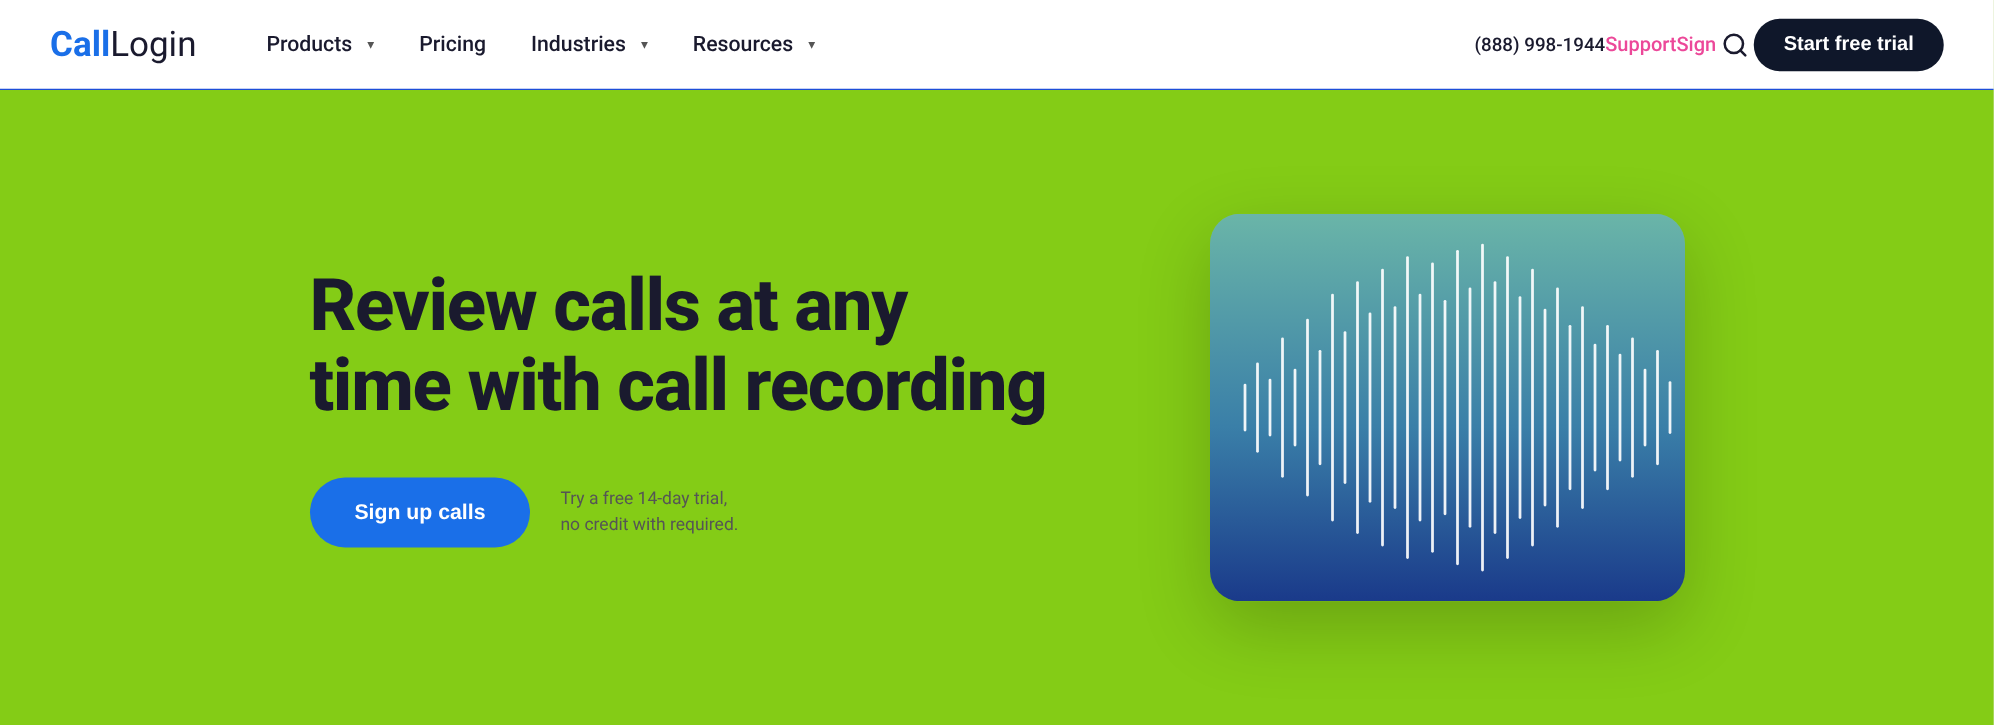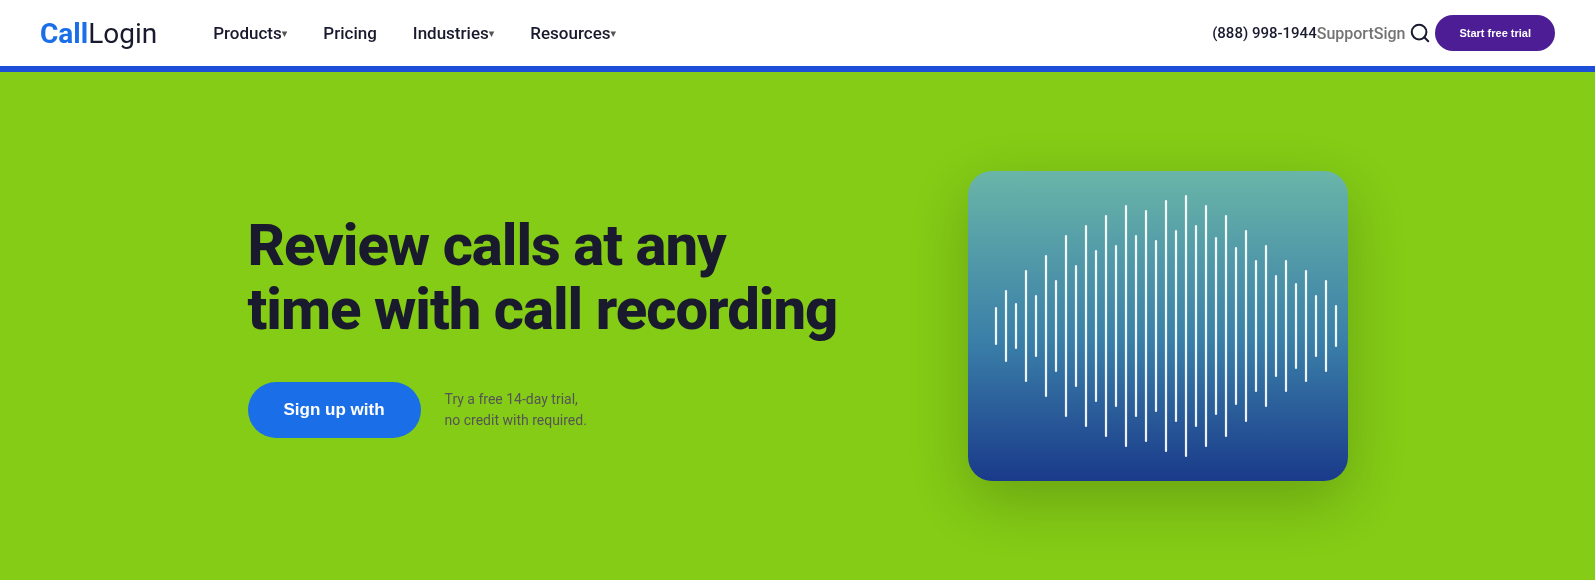--- a/index.html
+++ b/index.html
@@ -16,21 +16,21 @@
       overflow: hidden;
     }
 
     
     .navbar {
       background: #ffffff;
       height: 72px;
       display: flex;
       align-items: center;
       padding: 0 40px;
-      border-bottom: 6px solid #1d4ed8;
+      border-bottom: 1px solid #1d4ed8;
       position: relative;
       z-index: 10;
     }
 
     .logo {
       display: flex;
       align-items: center;
       margin-right: 40px;
       text-decoration: none;
     }
@@ -50,21 +50,21 @@
     .nav-links {
       display: flex;
       align-items: center;
       gap: 4px;
       flex: 1;
     }
 
     .nav-item {
       display: flex;
       align-items: center;
-      gap: 0;
+      gap: 12px;
       padding: 8px 16px;
       font-size: 17px;
       font-weight: 500;
       color: #1a1a2e;
       cursor: pointer;
       border-radius: 6px;
       white-space: nowrap;
     }
 
     .chevron {
@@ -79,41 +79,41 @@
 
     .phone-number {
       font-size: 15px;
       color: #1a1a2e;
       font-weight: 500;
       white-space: nowrap;
     }
 
     .nav-link-text {
       font-size: 16px;
-      color: #737373;
+      color: #ec4899;
       font-weight: 500;
       cursor: pointer;
     }
 
     .search-icon-btn {
       background: none;
       border: none;
       cursor: pointer;
       display: flex;
       align-items: center;
       padding: 4px;
     }
 
     .start-trial-btn {
-      background: #4c1d95;
+      background: #0f172a;
       color: #ffffff;
       border: none;
       border-radius: 30px;
       padding: 12px 24px;
-      font-size: 11px;
+      font-size: 16px;
       font-weight: 600;
       cursor: pointer;
       white-space: nowrap;
     }
 
     
     .hero {
       background: #84cc16;
       height: calc(580px - 72px);
       display: flex;
@@ -230,21 +230,21 @@
       </svg>
     </button>
     <button class="start-trial-btn">Start free trial</button>
   </div>
 </nav>
 
 <section class="hero">
   <div class="hero-left">
     <h1 class="hero-heading">Review calls at any time with call recording</h1>
     <div class="hero-actions">
-      <button class="signup-btn">Sign up with</button>
+      <button class="signup-btn">Sign up calls</button>
       <div class="trial-note">
         <span>Try a free 14-day trial,</span><br>
         <span>no credit with required.</span>
       </div>
     </div>
   </div>
 
   <div class="hero-right">
     <div class="waveform-card">
       <svg class="waveform-canvas" viewBox="0 0 380 310" xmlns="http://www.w3.org/2000/svg">

